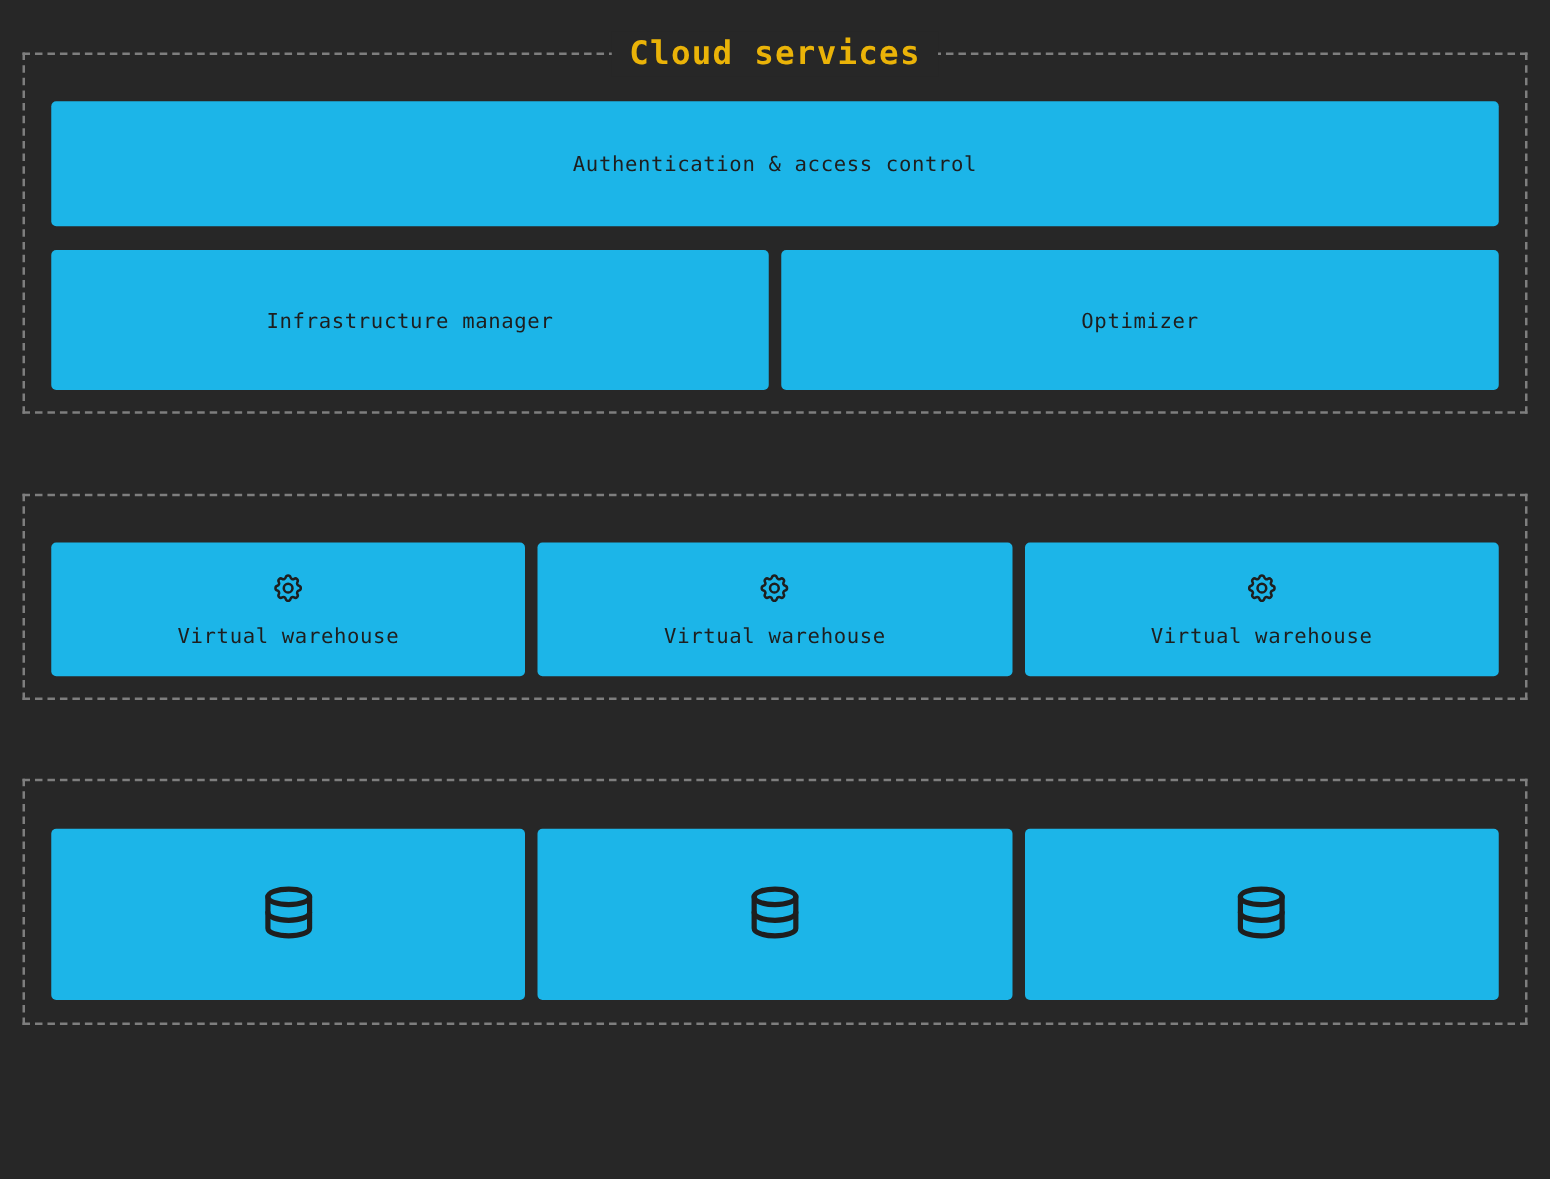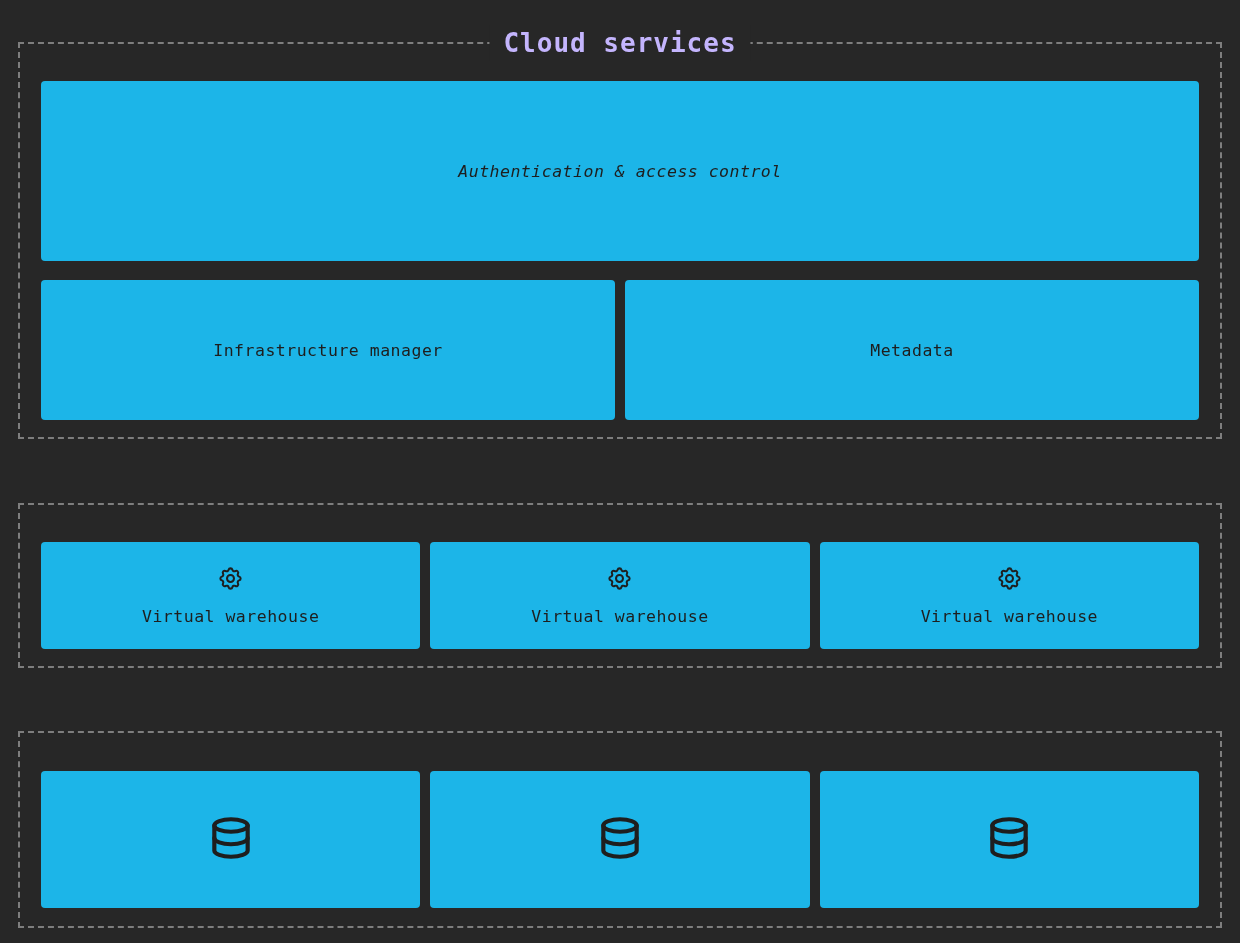--- a/index.html
+++ b/index.html
@@ -16,21 +16,21 @@
     border:2px dashed #7e7e7e;
     padding:37px 21px 17px 21px;
   }
   .section-title {
     position:absolute;
     top:-19px;
     left:50%;
     transform:translateX(-50%);
     background:#272727;
     padding:0 14px;
-    color:#c4b5fd;
+    color:#eab308;
     font-size:26px;
     font-weight:600;
     letter-spacing:1px;
     white-space:nowrap;
     line-height:36px;
   }
 
   #section-cloud    { margin-top:42px; }
   #section-query    { margin-top:64px; }
   #section-storage  { margin-top:63px; padding-top:38px; padding-bottom:18px; }
@@ -40,23 +40,23 @@
     border-radius:4px;
     display:flex;
     flex-direction:column;
     align-items:center;
     justify-content:center;
     gap:11px;
     color:#1e1e1e;
     font-size:16.5px;
     letter-spacing:.5px;
   }
-  .wide { height:180px;font-style:italic; }
+  .wide { height:100px; }
   .row { display:flex; gap:10px; margin-top:19px; }
-  .row .box { flex:1; height:140px; }
+  .row .box { flex:1; height:112px; }
   .row.first { margin-top:0; }
   #section-query .box { height:107px; }
   #section-storage .box { height:137px; }
 
   .icon { display:block; }
   .gear svg { width:27px; height:27px; }
   .db svg { width:50px; height:50px; }
 </style>
 </head>
 <body>
@@ -82,21 +82,21 @@
 
     <div class="box wide">
       <span>Authentication &amp; access control</span>
     </div>
 
     <div class="row">
       <div class="box">
         <span>Infrastructure manager</span>
       </div>
       <div class="box">
-        <span>Metadata</span>
+        <span>Optimizer</span>
       </div>
     </div>
   </div>
 
   <div class="section" id="section-query">
 
     <div class="row first">
       <div class="box">
         <span class="icon gear">
           <svg viewBox="0 0 24 24" fill="none" stroke="#1e1e1e" stroke-width="1.8" stroke-linecap="round" stroke-linejoin="round">

